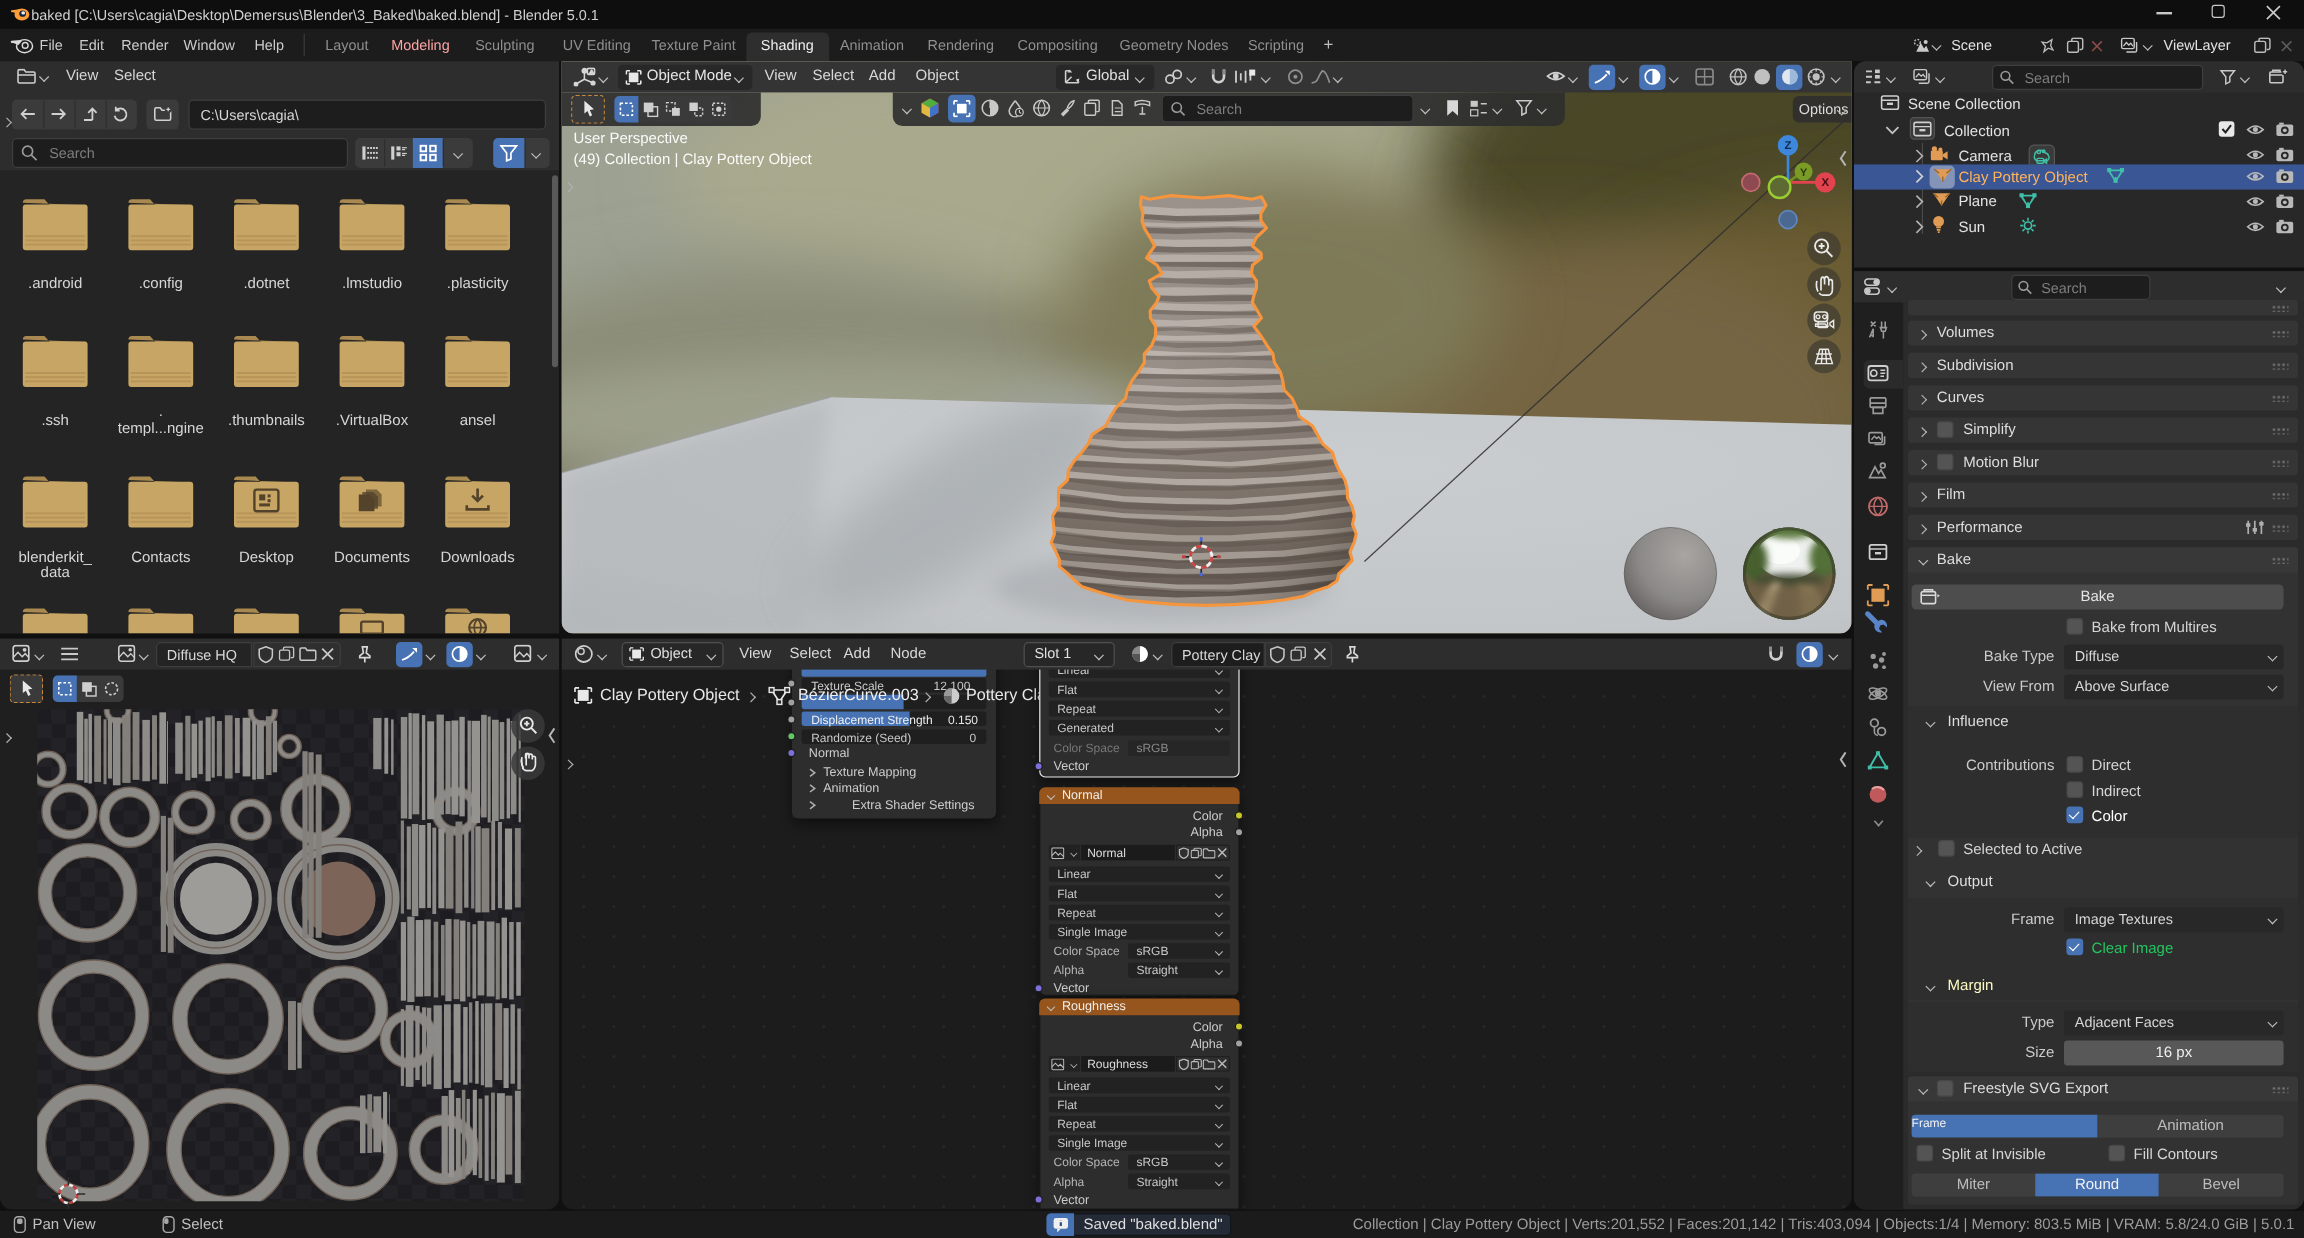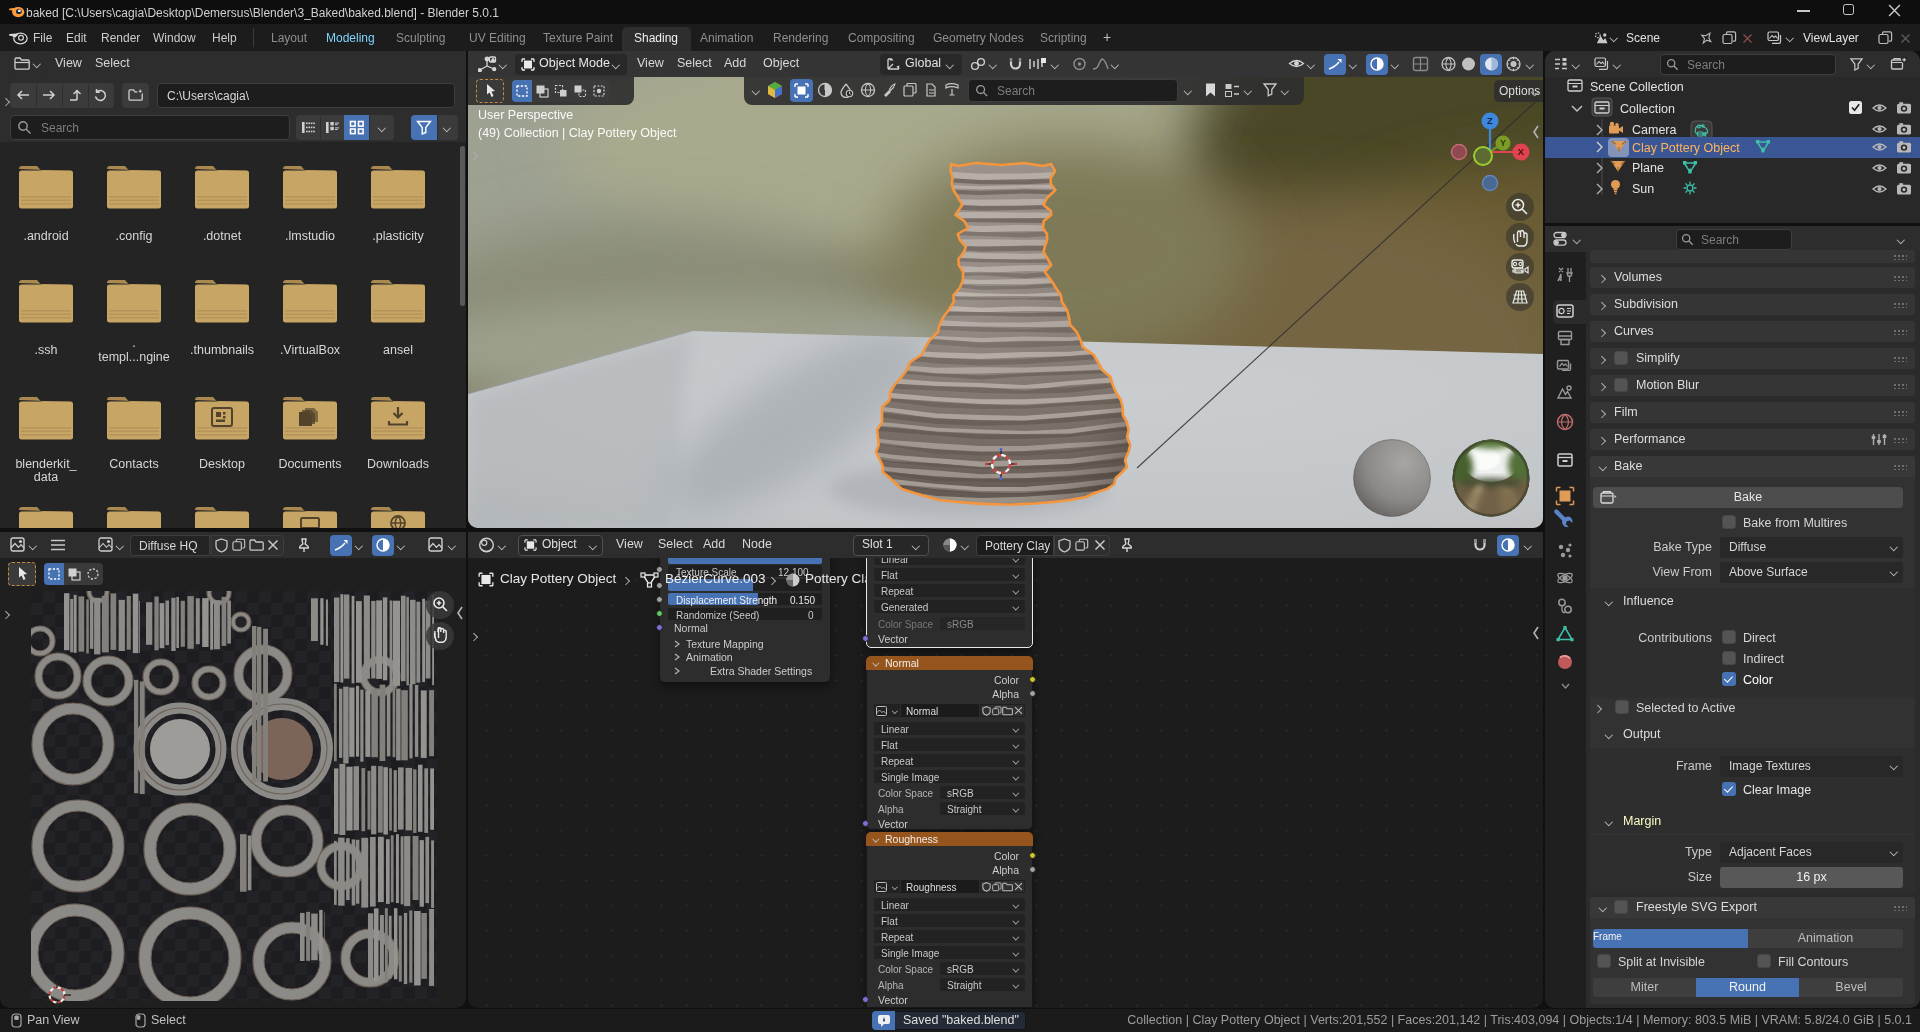--- a/index.html
+++ b/index.html
@@ -60,21 +60,21 @@
     <rect x="0.8" y="4" width="11.5" height="2.2" rx="1.1" fill="#dadada" transform="rotate(-5 0.8 5)"></rect>
   </svg>
   <div class="txt" style="left:33px;top:7px;font-size:12px;color:#cccccc;">File</div>
   <div class="txt" style="left:66px;top:7px;font-size:12px;color:#cccccc;">Edit</div>
   <div class="txt" style="left:101px;top:7px;font-size:12px;color:#cccccc;">Render</div>
   <div class="txt" style="left:153px;top:7px;font-size:12px;color:#cccccc;">Window</div>
   <div class="txt" style="left:212px;top:7px;font-size:12px;color:#cccccc;">Help</div>
   <div class="abs" style="left:253px;top:4px;width:1px;height:19px;background:#3a3a3a;"></div>
   <div class="abs" style="left:622px;top:3px;width:69px;height:24px;background:#2e2e2e;border-radius:5px 5px 0 0;"></div>
   <div class="txt" style="left:271px;top:7px;font-size:12px;color:#8f8f8f;">Layout</div>
-  <div class="txt" style="left:326px;top:7px;font-size:12px;color:#7dd3fc;">Modeling</div>
+  <div class="txt" style="left:326px;top:7px;font-size:12px;color:#fca5a5;">Modeling</div>
   <div class="txt" style="left:396px;top:7px;font-size:12px;color:#8f8f8f;">Sculpting</div>
   <div class="txt" style="left:469px;top:7px;font-size:12px;color:#8f8f8f;">UV Editing</div>
   <div class="txt" style="left:543px;top:7px;font-size:12px;color:#8f8f8f;">Texture Paint</div>
   <div class="txt" style="left:634px;top:7px;font-size:12px;color:#f0f0f0;">Shading</div>
   <div class="txt" style="left:700px;top:7px;font-size:12px;color:#8f8f8f;">Animation</div>
   <div class="txt" style="left:773px;top:7px;font-size:12px;color:#8f8f8f;">Rendering</div>
   <div class="txt" style="left:848px;top:7px;font-size:12px;color:#8f8f8f;">Compositing</div>
   <div class="txt" style="left:933px;top:7px;font-size:12px;color:#8f8f8f;">Geometry Nodes</div>
   <div class="txt" style="left:1040px;top:7px;font-size:12px;color:#8f8f8f;">Scripting</div>
   <div class="txt" style="left:1103px;top:5px;font-size:14px;color:#bdbdbd;">+</div>
@@ -953,21 +953,21 @@
       <div class="txt" style="left:198px;top:447px;font-size:12.5px;color:#ffffff;">Color</div>
   <div class="chevR" style="left:50px;top:478px;"></div>
   <div class="cb" style="left:70px;top:474px;"></div>
   <div class="txt" style="left:91px;top:475px;font-size:12.5px;color:#d5d5d5;">Selected to Active</div>
   <div class="chev" style="left:60px;top:505px;"></div>
   <div class="txt" style="left:78px;top:501px;font-size:12.5px;color:#dddddd;">Output</div>
   <div class="abs" style="left:45px;top:522px;width:325px;height:85px;background:#2e2e2e;"></div>
   <div class="txt" style="left:0;top:533px;width:167px;text-align:right;font-size:12.5px;color:#cacaca;">Frame</div>
   <div class="dd" style="left:175px;top:530px;width:183px;height:21px;line-height:21px;padding-left:9px;">Image Textures<div class="chev"></div></div>
   <div class="cbc" style="left:177px;top:556px;"></div>
-  <div class="txt" style="left:198px;top:557px;font-size:12.5px;color:#e5e5e5;">Clear Image</div>
+  <div class="txt" style="left:198px;top:557px;font-size:12.5px;color:#22c55e;">Clear Image</div>
   <div class="chev" style="left:60px;top:592px;"></div>
   <div class="txt" style="left:78px;top:588px;font-size:12.5px;color:#fef9c3;">Margin</div>
   <div class="abs" style="left:45px;top:609px;width:325px;height:58px;background:#2e2e2e;"></div>
   <div class="txt" style="left:0;top:619px;width:167px;text-align:right;font-size:12.5px;color:#cacaca;">Type</div>
   <div class="dd" style="left:175px;top:616px;width:183px;height:21px;line-height:21px;padding-left:9px;">Adjacent Faces<div class="chev"></div></div>
   <div class="txt" style="left:0;top:644px;width:167px;text-align:right;font-size:12.5px;color:#cacaca;">Size</div>
   <div class="abs" style="left:175px;top:641px;width:183px;height:21px;background:#585858;border-radius:3px;"></div>
   <div class="txt" style="left:175px;top:644px;width:183px;text-align:center;font-size:12.5px;color:#f0f0f0;">16 px</div>
 
   <div class="abs" style="left:45px;top:671px;width:325px;height:107px;background:#323232;border-radius:3px;"></div>

